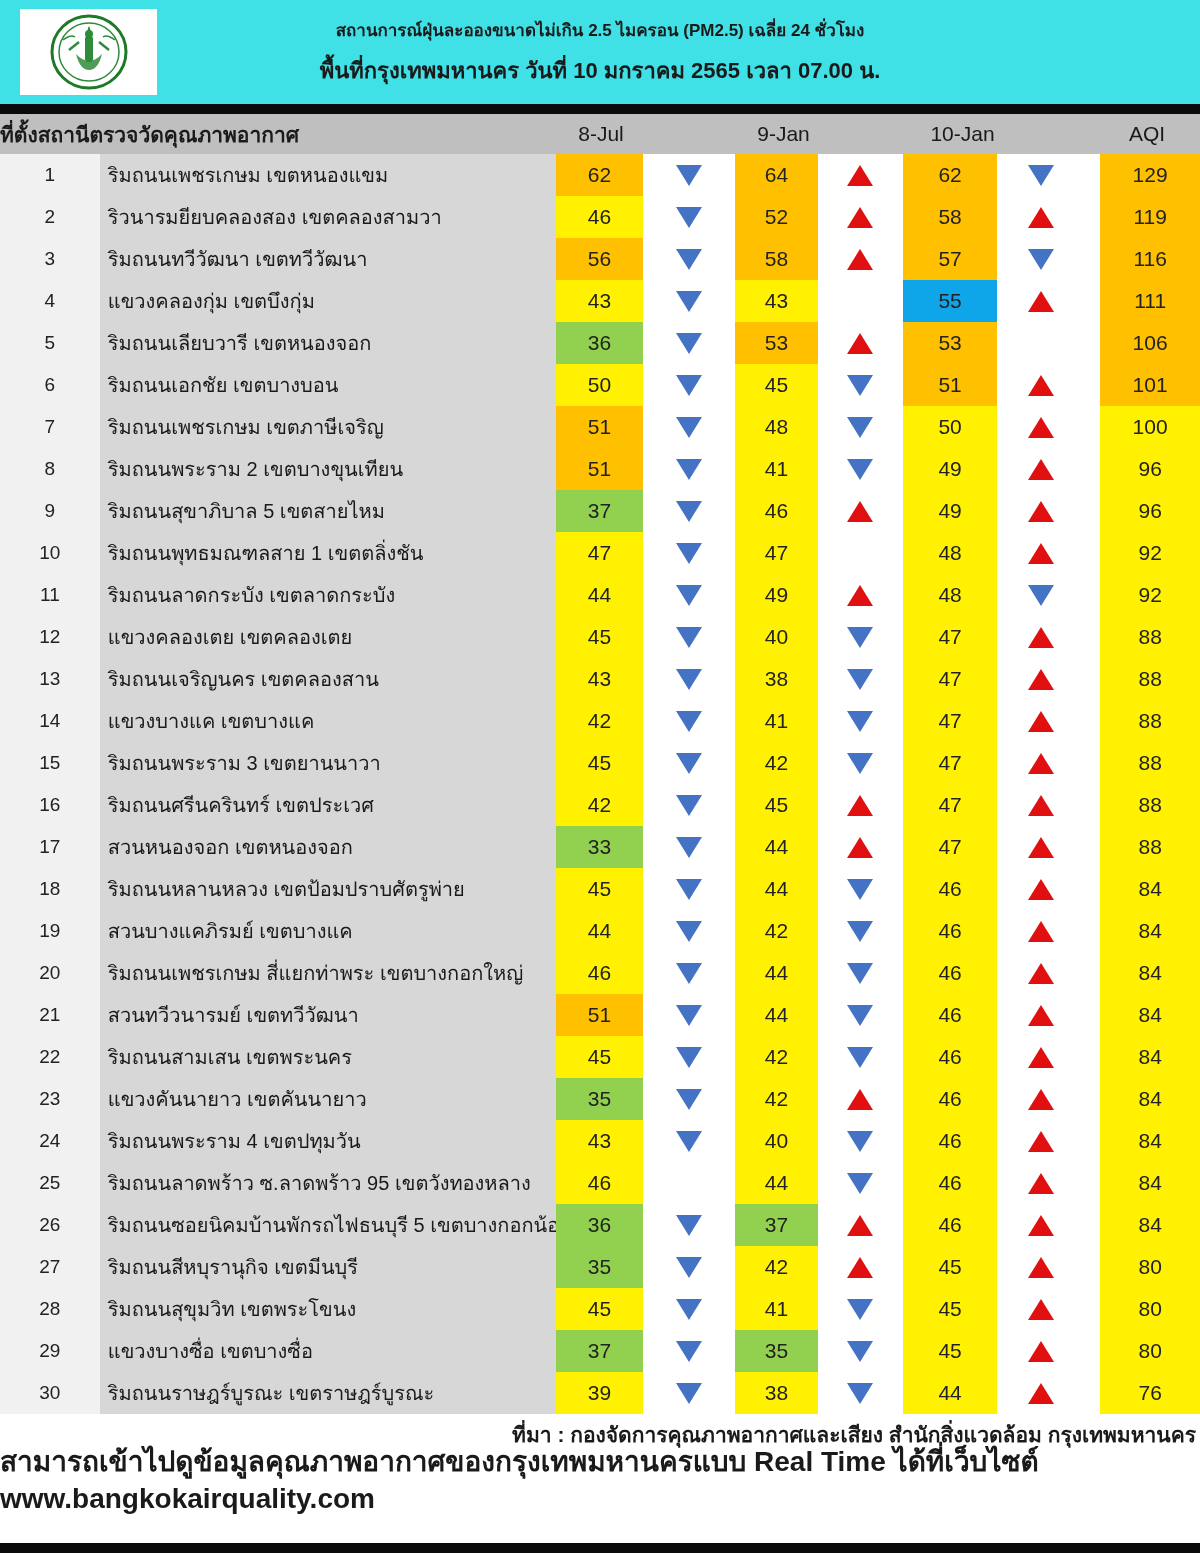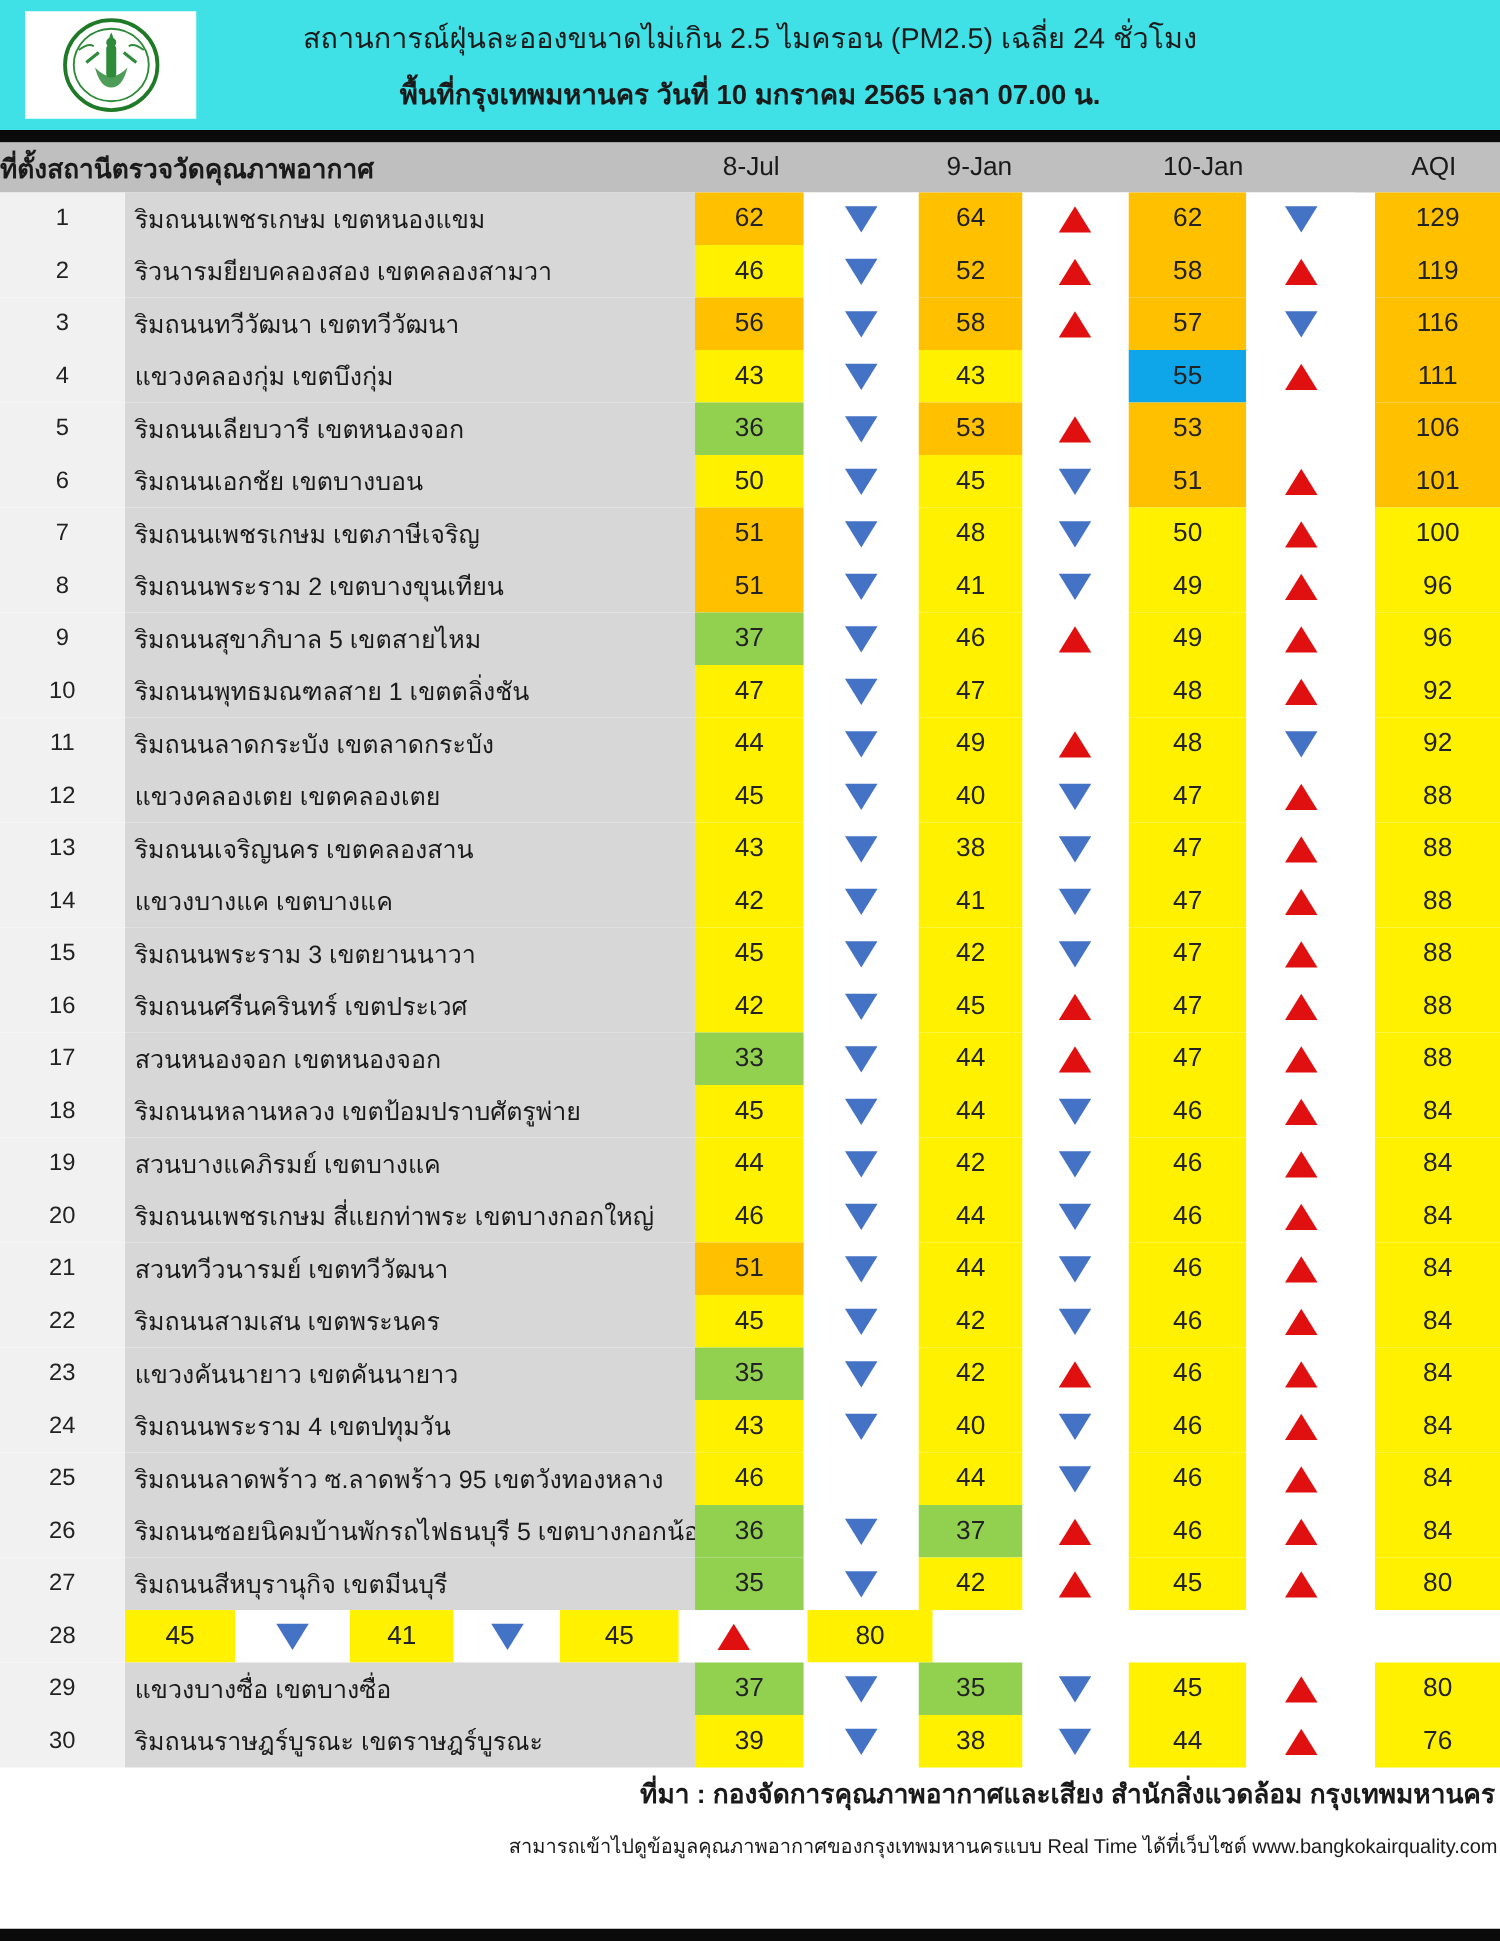--- a/index.html
+++ b/index.html
@@ -3,21 +3,21 @@
 <meta charset="utf-8">
 <style>
   html,body{margin:0;padding:0;background:#fff;}
   body{width:1200px;font-family:"Liberation Sans",sans-serif;color:#1a1a1a;}
   .page{width:1200px;height:1553px;position:relative;background:#fff;overflow:hidden;}
 
   
   .banner{position:relative;height:104px;background:#3fe0e6;}
   .logo-box{position:absolute;left:20px;top:9px;width:137px;height:86px;background:#fff;display:flex;align-items:center;justify-content:center;}
   .titles{position:absolute;left:0;top:0;width:100%;height:100%;display:flex;flex-direction:column;justify-content:center;gap:10px;text-align:center;}
-  .t1{font-size:23px;font-weight:normal;}
+  .t1{font-size:17px;font-weight:bold;}
   .t2{font-size:22px;font-weight:bold;}
 
   .black-bar{height:10px;background:#0a0a0a;}
   .bottom-bar{height:10px;background:#0a0a0a;position:absolute;left:0;right:0;bottom:0;}
 
   
   .subheader{position:relative;height:44px;background:#fff;}
   .daylabel{position:absolute;top:8px;font-size:21px;text-align:center;}
   .daylabel.yesterday{left:737px;width:93px;}
   .daylabel.today{left:915px;width:95px;}
@@ -37,21 +37,21 @@
   .c.name{width:457px;background:#d7d7d7;justify-content:flex-start;padding-left:8px;font-size:20px;white-space:nowrap;overflow:hidden;}
   .c.val{width:88px;color:#222;}
   .c.v2{width:83px;} .c.v3{width:95px;} .c.aqi{width:100px;margin-left:16px;}
   .c.arr{width:92px;background:#fff;}
   .c.a2{width:85px;} .c.a3{width:87px;}
   .tri-down{width:0;height:0;border-left:13px solid transparent;border-right:13px solid transparent;border-top:21px solid #4472c4;}
   .tri-up{width:0;height:0;border-left:13px solid transparent;border-right:13px solid transparent;border-bottom:21px solid #e11010;}
 
   
   .source{height:40px;display:flex;align-items:center;justify-content:flex-end;padding-right:4px;font-size:21px;font-weight:bold;}
-  .realtime{height:45px;display:flex;align-items:center;justify-content:flex-end;padding-right:2px;font-size:16px;font-weight:400;}
+  .realtime{height:45px;display:flex;align-items:center;justify-content:flex-end;padding-right:2px;font-size:28px;font-weight:700;}
 </style>
 </head>
 <body>
 
 <div class="page">
 
   <header class="banner">
     <div class="logo-box">
       <svg width="92" height="80" viewBox="0 0 92 80">
         <ellipse cx="46" cy="40" rx="37" ry="36" fill="#ffffff" stroke="#1f7a28" stroke-width="3"></ellipse>
@@ -531,20 +531,21 @@
           <span class="tri-up"></span>
         </div>
         <div class="c val v3" style="background: rgb(255, 241, 0);">45</div>
         <div class="c arr a3">
           <span class="tri-up"></span>
         </div>
         <div class="c val aqi" style="background: rgb(255, 241, 0);">80</div>
       </div>
       <div class="row">
         <div class="c num">28</div>
+        <div class="c name">ริมถนนสุขุมวิท เขตพระโขนง</div>
         <div class="c val" style="background: rgb(255, 241, 0);">45</div>
         <div class="c arr">
           <span class="tri-down"></span>
         </div>
         <div class="c val v2" style="background: rgb(255, 241, 0);">41</div>
         <div class="c arr a2">
           <span class="tri-down"></span>
         </div>
         <div class="c val v3" style="background: rgb(255, 241, 0);">45</div>
         <div class="c arr a3">

